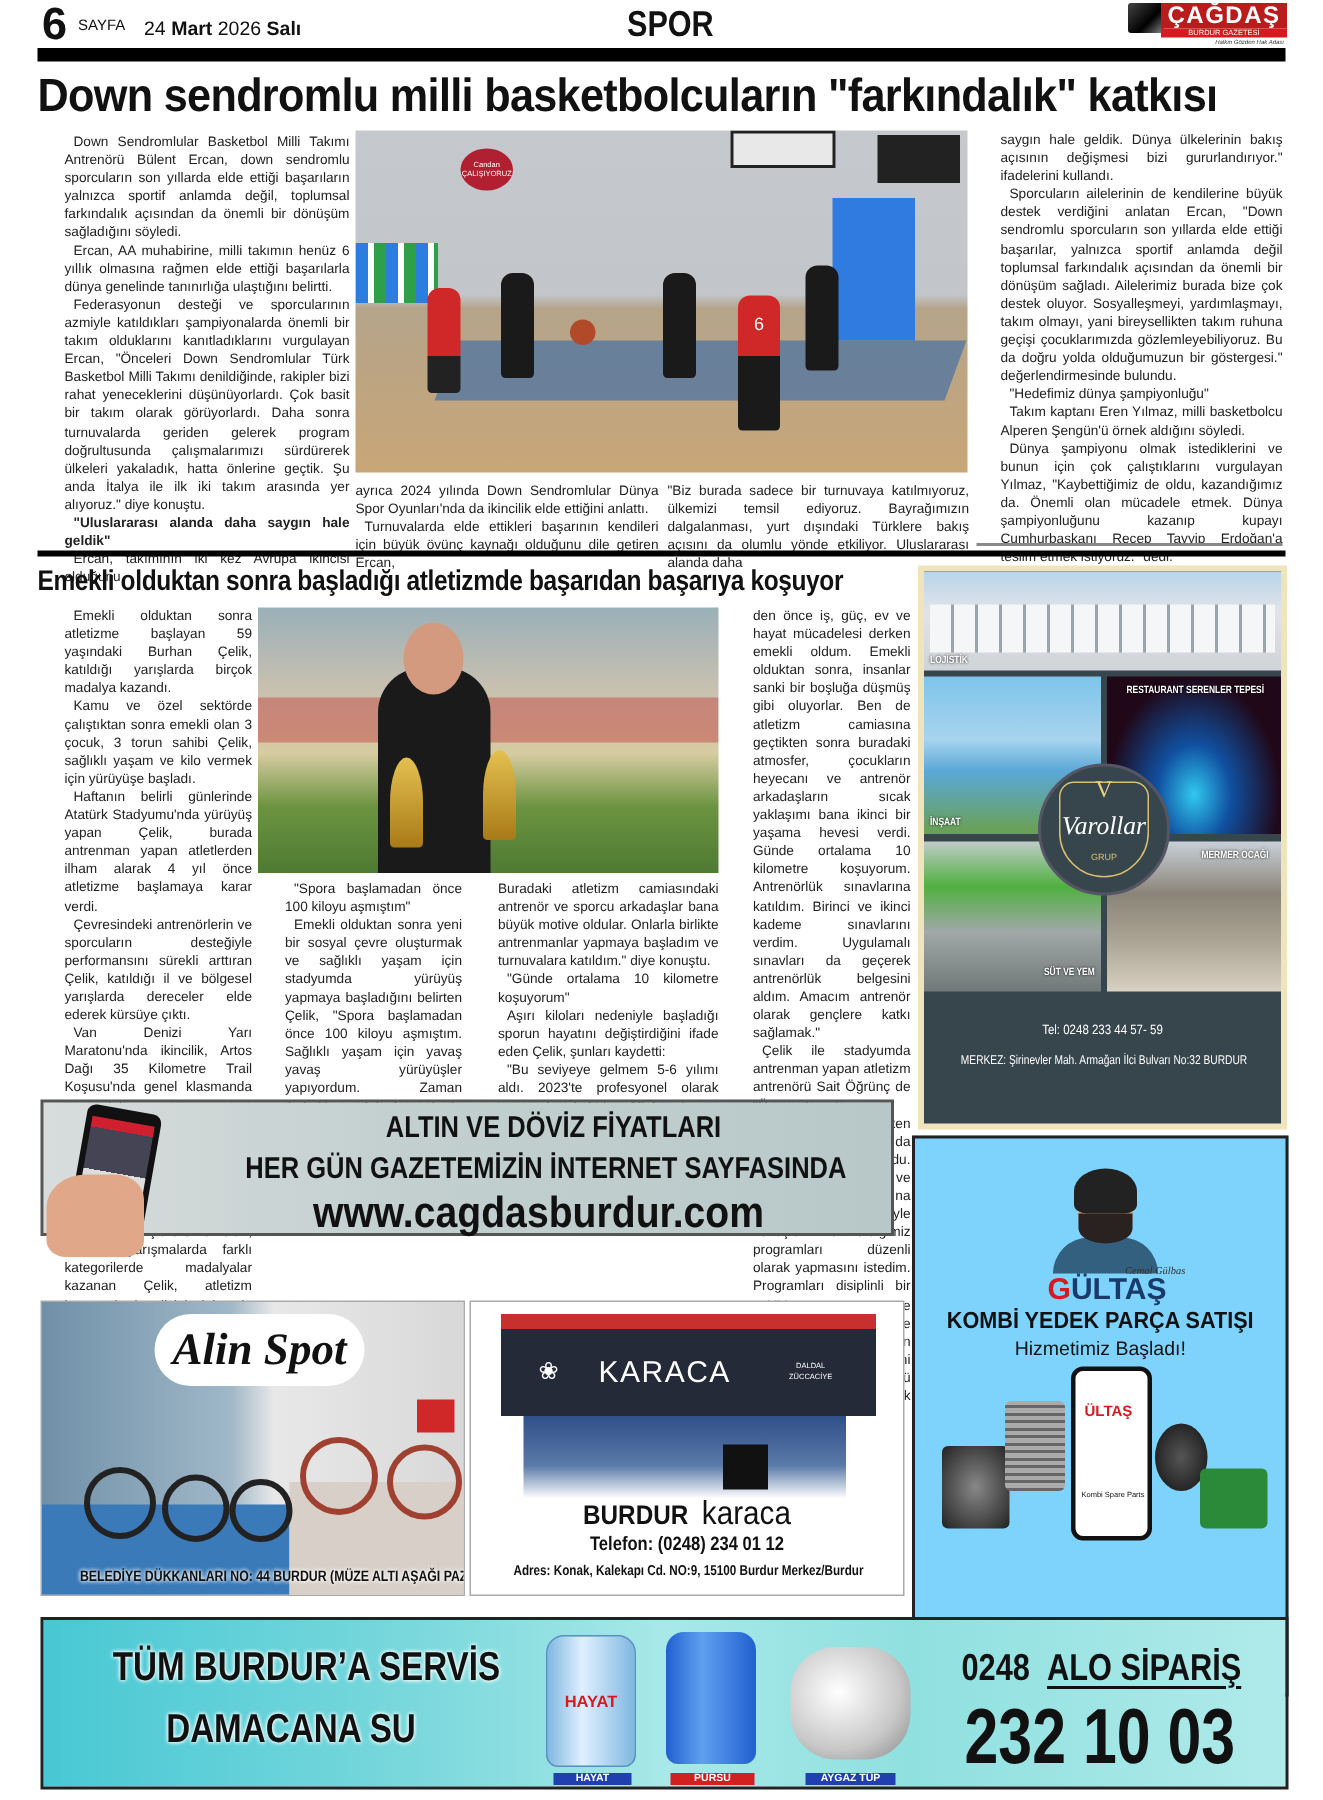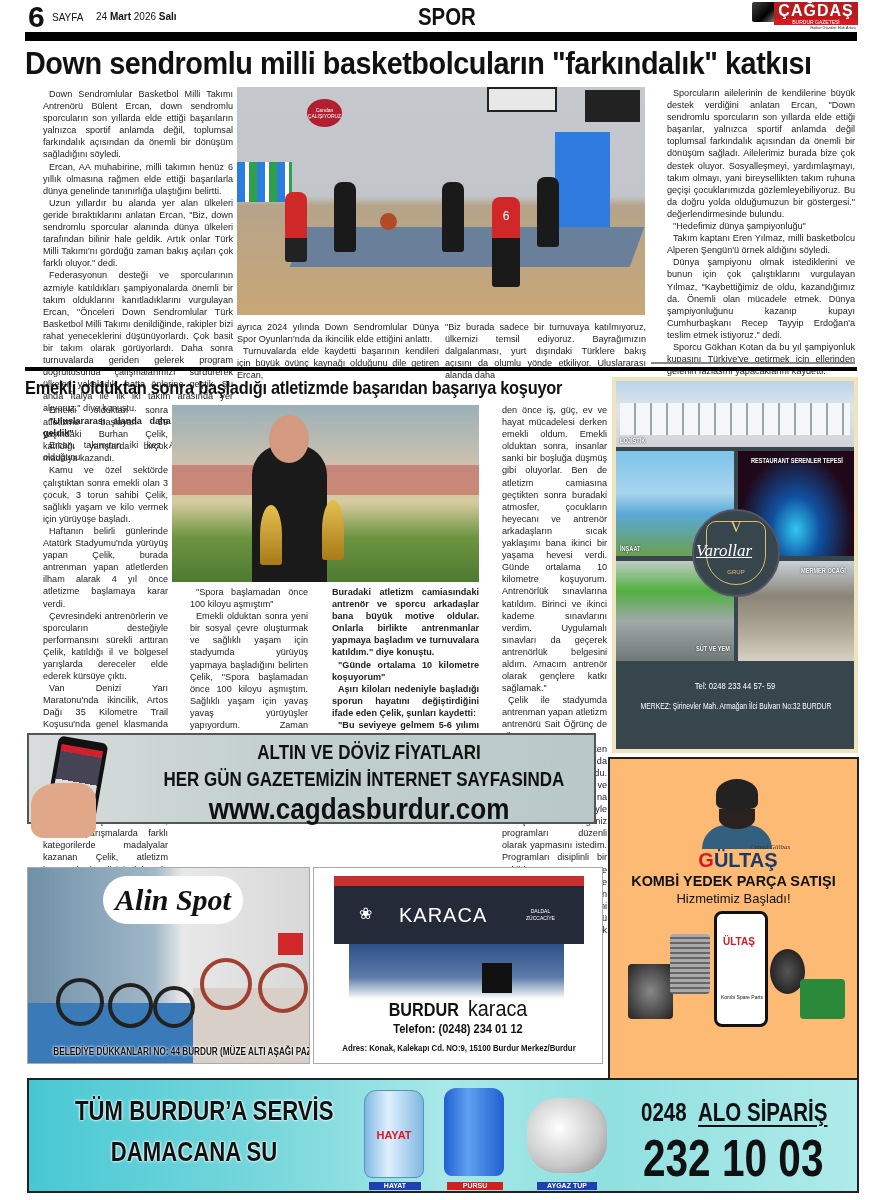--- a/index.html
+++ b/index.html
@@ -3,21 +3,21 @@
 <meta charset="utf-8">
 <style>
   * { box-sizing: border-box; margin: 0; padding: 0; }
   html, body { width: 882px; height: 1200px; background: #fff; overflow: hidden; }
   body { position: relative; font-family: "Liberation Sans", sans-serif; color: #111; }
   .abs { position: absolute; }
 
   
   .page-num { left: 28px; top: 0px; font: bold 30px "Liberation Sans", sans-serif; line-height: 34px; }
   .sayfa { left: 52px; top: 12px; font-size: 10px; }
-  .date { left: 96px; top: 11px; font-size: 10px; }
+  .date { left: 96px; top: 11px; font-size: 13px; }
   .date b { font-weight: bold; }
   .section { left: 418px; top: 3px; font: bold 24px "Liberation Sans", sans-serif; letter-spacing: 0px; transform: scaleX(0.85); transform-origin: left; }
   .logo { left: 752px; top: 2px; width: 106px; height: 25px; }
   .logo-red { position: absolute; right: 0; top: 0; width: 84px; height: 17px; background: #b91c1c; color: #fff; font: bold 16px "Liberation Sans", sans-serif; line-height: 17px; text-align: center; letter-spacing: 1px; }
   .logo-sub { position: absolute; right: 0; top: 17px; width: 84px; height: 6px; background: #d71920; color: #fff; font-size: 5px; line-height: 6px; text-align: center; }
   .logo-face { position: absolute; left: 0; top: 0; width: 24px; height: 20px; background: linear-gradient(135deg, #444, #000 60%, #888); border-radius: 2px; }
   .logo-tag { position: absolute; right: 2px; top: 23px; font-size: 4px; font-style: italic; color: #333; }
   .rule-top { left: 25px; top: 32px; width: 832px; height: 9px; background: #000; }
 
   
@@ -58,38 +58,38 @@
   .ad-var { left: 612px; top: 377px; width: 246px; height: 376px; background: #f0e4bc; padding: 4px; }
   .var-inner { position: relative; width: 100%; height: 100%; background: #37454c; overflow: hidden; }
   .var-log { position: absolute; left: 0; top: 0; width: 100%; height: 66px; background: linear-gradient(#b8d4ea, #e0e4e8 40%, #d0d4d8); }
   .var-trucks { position: absolute; left: 4px; top: 22px; width: 230px; height: 32px; background: repeating-linear-gradient(90deg, #f4f6f8 0 14px, #9aa6ae 14px 16px); }
   .var-ins { position: absolute; left: 0; top: 70px; width: 118px; height: 105px; background: linear-gradient(#7ec4ea, #a8d4ee 40%, #5aa8d8 60%, #6aa050); }
   .var-rest { position: absolute; left: 122px; top: 70px; width: 116px; height: 105px; background: radial-gradient(ellipse at 50% 75%, #30c8f0 0%, #1050a0 30%, #200818 70%); }
   .var-milk { position: absolute; left: 0; top: 180px; width: 118px; height: 100px; background: linear-gradient(#c0ccc8, #50b040 30%, #a0a8a8 60%, #707878); }
   .var-mine { position: absolute; left: 122px; top: 180px; width: 116px; height: 100px; background: linear-gradient(#c8d0d8, #8a8478 35%, #b0a898 70%, #d8d0c0); }
   .var-circle { position: absolute; left: 76px; top: 128px; width: 88px; height: 88px; border-radius: 50%; background: #37454c; border: 2px solid #556; }
   .var-shield { position: absolute; left: 90px; top: 140px; width: 60px; height: 64px; border: 1.5px solid #d8c070; border-radius: 10px 10px 30px 30px; }
-  .var-name { position: absolute; left: 80px; top: 160px; width: 80px; text-align: left; color: #fff; font: italic 17px "Liberation Serif", serif; text-decoration: underline; }
+  .var-name { position: absolute; left: 80px; top: 160px; width: 80px; text-align: center; color: #fff; font: italic 17px "Liberation Serif", serif; }
   .var-v { position: absolute; left: 80px; top: 137px; width: 80px; text-align: center; color: #e8d080; font: 16px "Liberation Serif", serif; }
   .var-grup { position: absolute; left: 80px; top: 188px; width: 80px; text-align: center; color: #d8c070; font-size: 6px; }
   .var-label { position: absolute; color: #fff; font: bold 7px "Liberation Sans", sans-serif; text-shadow: 0 0 2px #000; white-space: nowrap; transform: scaleX(0.8); transform-origin: left; }
   .var-tel { position: absolute; left: 0; top: 300px; width: 100%; text-align: center; color: #fff; font-size: 9px; transform: scaleX(0.85); }
   .var-addr { position: absolute; left: -10px; top: 320px; width: 260px; text-align: center; color: #fff; font-size: 8.5px; transform: scaleX(0.8); }
 
   
   .ad-web { left: 27px; top: 733px; width: 569px; height: 91px; background: linear-gradient(90deg, #d8dcdc, #c4d0d0 40%, #b8c8c8); border: 2px solid #555; }
   .web-phone { position: absolute; left: 22px; top: 4px; width: 50px; height: 90px; background: #111; border-radius: 6px; transform: rotate(10deg); }
   .web-screen { position: absolute; left: 4px; top: 8px; width: 42px; height: 70px; background: linear-gradient(#d02030 0 10%, #445 10% 50%, #ddd 50%); }
   .web-hand { position: absolute; left: 2px; top: 48px; width: 65px; height: 55px; background: #e0a888; border-radius: 40% 30% 20% 20%; }
   .web-l1 { position: absolute; left: 120px; top: 6px; width: 440px; text-align: center; font: bold 20px "Liberation Sans", sans-serif; transform: scaleX(0.85); white-space: nowrap; }
   .web-l2 { position: absolute; left: 100px; top: 33px; width: 460px; text-align: center; font: bold 20px "Liberation Sans", sans-serif; transform: scaleX(0.85); white-space: nowrap; }
   .web-l3 { position: absolute; left: 100px; top: 58px; width: 460px; text-align: center; font: bold 29px "Liberation Sans", sans-serif; transform: scaleX(0.9); white-space: nowrap; }
 
   
-  .ad-gul { left: 608px; top: 757px; width: 251px; height: 374px; border: 2px solid #222; background: #fdba74; }
+  .ad-gul { left: 608px; top: 757px; width: 251px; height: 374px; border: 2px solid #222; background: #7dd3fc; }
   .gul-man { position: absolute; left: 92px; top: 20px; width: 70px; height: 62px; }
   .gul-hair { position: absolute; left: 14px; top: 0; width: 42px; height: 30px; background: #222; border-radius: 50% 50% 20% 20%; }
   .gul-face { position: absolute; left: 17px; top: 12px; width: 36px; height: 36px; background: #d49a78; border-radius: 40%; }
   .gul-beard { position: absolute; left: 17px; top: 30px; width: 36px; height: 20px; background: #2a2220; border-radius: 0 0 50% 50%; }
   .gul-shirt { position: absolute; left: 0; top: 46px; width: 70px; height: 24px; background: #33607e; border-radius: 30px 30px 0 0; }
   .gul-logo { position: absolute; left: 78px; top: 90px; width: 100px; text-align: center; font: bold 20px "Liberation Sans", sans-serif; color: #d71920; }
   .gul-logo span { color: #1a3a6a; }
   .gul-sig { position: absolute; left: 140px; top: 84px; font: italic 7px "Liberation Serif", serif; color: #333; }
   .gul-title { position: absolute; left: 0; top: 113px; width: 100%; text-align: center; font: bold 15.5px "Liberation Sans", sans-serif; white-space: nowrap; transform: scaleX(0.93); }
   .gul-sub { position: absolute; left: 0; top: 132px; width: 100%; text-align: center; font-size: 13px; }
@@ -148,21 +148,20 @@
   <div class="logo-sub">BURDUR GAZETESİ</div>
   <div class="logo-tag">Halkın Gözden Hak Adası</div>
 </div>
 <div class="abs rule-top"></div>
 
 <div class="abs headline1">Down sendromlu milli basketbolcuların "farkındalık" katkısı</div>
 
 <div class="abs col" style="left:27px; top:88px; width:206px;">
   <p>Down Sendromlular Basketbol Milli Takımı Antrenörü Bülent Ercan, down sendromlu sporcuların son yıllarda elde ettiği başarıların yalnızca sportif anlamda değil, toplumsal farkındalık açısından da önemli bir dönüşüm sağladığını söyledi.</p>
   <p>Ercan, AA muhabirine, milli takımın henüz 6 yıllık olmasına rağmen elde ettiği başarılarla dünya genelinde tanınırlığa ulaştığını belirtti.</p>
-  <p>Uzun yıllardır bu alanda yer alan ülkeleri geride bıraktıklarını anlatan Ercan, "Biz, down sendromlu sporcular alanında dünya ülkeleri tarafından bilinir hale geldik. Artık onlar Türk Milli Takımı'nı gördüğü zaman bakış açıları çok farklı oluyor." dedi.</p>
   <p>Federasyonun desteği ve sporcularının azmiyle katıldıkları şampiyonalarda önemli bir takım olduklarını kanıtladıklarını vurgulayan Ercan, "Önceleri Down Sendromlular Türk Basketbol Milli Takımı denildiğinde, rakipler bizi rahat yeneceklerini düşünüyorlardı. Çok basit bir takım olarak görüyorlardı. Daha sonra turnuvalarda geriden gelerek program doğrultusunda çalışmalarımızı sürdürerek ülkeleri yakaladık, hatta önlerine geçtik. Şu anda İtalya ile ilk iki takım arasında yer alıyoruz." diye konuştu.</p>
   <p class="sub">"Uluslararası alanda daha saygın hale geldik"</p>
   <p>Ercan, takımının iki kez Avrupa ikincisi olduğunu</p>
 </div>
 
 <div class="abs photo ph-bb">
   <div class="stands"></div>
   <div class="heart">Candan ÇALIŞIYORUZ</div>
   <div class="tv"></div>
   <div class="backboard"></div>
@@ -171,27 +170,28 @@
   <div class="player" style="left:48px; top:105px; background:linear-gradient(#d02828 0 65%, #222 65%);"></div>
   <div class="player" style="left:97px; top:95px; background:#1a1a1a;"></div>
   <div class="player" style="left:205px; top:95px; background:#1a1a1a;"></div>
   <div class="player" style="left:255px; top:110px; width:28px; height:90px; background:linear-gradient(#d02828 0 45%, #1a1a1a 45%); color:#fff; font-size:12px; text-align:center; padding-top:12px;">6</div>
   <div class="player" style="left:300px; top:90px; background:#1a1a1a;"></div>
   <div class="ball"></div>
 </div>
 
 <div class="abs caption" style="left:237px; top:321px; width:202px;">
   <p>ayrıca 2024 yılında Down Sendromlular Dünya Spor Oyunları'nda da ikincilik elde ettiğini anlattı.</p>
-  <p style="text-indent:6px">Turnuvalarda elde kaydetti başarının kendileri için büyük övünç kaynağı olduğunu dile getiren Ercan,</p>
+  <p style="text-indent:6px">Turnuvalarda elde ettikleri başarının kendileri için büyük övünç kaynağı olduğunu dile getiren Ercan,</p>
 </div>
 <div class="abs caption" style="left:445px; top:321px; width:201px;">
   <p>"Biz burada sadece bir turnuvaya katılmıyoruz, ülkemizi temsil ediyoruz. Bayrağımızın dalgalanması, yurt dışındaki Türklere bakış açısını da olumlu yönde etkiliyor. Uluslararası alanda daha</p>
 </div>
 
 <div class="abs col" style="left:651px; top:87px; width:204px;">
+  <p style="text-indent:0">saygın hale geldik. Dünya ülkelerinin bakış açısının değişmesi bizi gururlandırıyor." ifadelerini kullandı.</p>
   <p>Sporcuların ailelerinin de kendilerine büyük destek verdiğini anlatan Ercan, "Down sendromlu sporcuların son yıllarda elde ettiği başarılar, yalnızca sportif anlamda değil toplumsal farkındalık açısından da önemli bir dönüşüm sağladı. Ailelerimiz burada bize çok destek oluyor. Sosyalleşmeyi, yardımlaşmayı, takım olmayı, yani bireysellikten takım ruhuna geçişi çocuklarımızda gözlemleyebiliyoruz. Bu da doğru yolda olduğumuzun bir göstergesi." değerlendirmesinde bulundu.</p>
   <p style="text-indent:6px">"Hedefimiz dünya şampiyonluğu"</p>
   <p>Takım kaptanı Eren Yılmaz, milli basketbolcu Alperen Şengün'ü örnek aldığını söyledi.</p>
   <p>Dünya şampiyonu olmak istediklerini ve bunun için çok çalıştıklarını vurgulayan Yılmaz, "Kaybettiğimiz de oldu, kazandığımız da. Önemli olan mücadele etmek. Dünya şampiyonluğunu kazanıp kupayı Cumhurbaşkanı Recep Tayyip Erdoğan'a teslim etmek istiyoruz." dedi.</p>
   <p>Sporcu Gökhan Kotan da bu yıl şampiyonluk kupasını Türkiye'ye getirmek için ellerinden gelenin fazlasını yapacaklarını kaydetti.</p>
   <p class="sig">AA</p>
 </div>
 <div class="abs" style="left:651px; top:362px; width:204px; height:2px; background:#888;"></div>
 
 <div class="abs rule-mid"></div>
@@ -212,21 +212,21 @@
   <div class="ath-body"></div>
   <div class="ath-head"></div>
   <div class="trophy" style="left:88px; top:100px;"></div>
   <div class="trophy" style="left:150px; top:95px;"></div>
 </div>
 
 <div class="abs col" style="left:174px; top:586px; width:134px;">
   <p style="text-indent:6px">"Spora başlamadan önce 100 kiloyu aşmıştım"</p>
   <p>Emekli olduktan sonra yeni bir sosyal çevre oluşturmak ve sağlıklı yaşam için stadyumda yürüyüş yapmaya başladığını belirten Çelik, "Spora başlamadan önce 100 kiloyu aşmıştım. Sağlıklı yaşam için yavaş yavaş yürüyüşler yapıyordum. Zaman ilerledikçe ufak tempolarda 50, 100 metrede koşular yaptım ve kendimi geliştirdim.</p>
 </div>
-<div class="abs col" style="left:316px; top:586px; width:163px;font-weight:bold;">
+<div class="abs col" style="left:316px; top:586px; width:163px;">
   <p style="text-indent:0">Buradaki atletizm camiasındaki antrenör ve sporcu arkadaşlar bana büyük motive oldular. Onlarla birlikte antrenmanlar yapmaya başladım ve turnuvalara katıldım." diye konuştu.</p>
   <p>"Günde ortalama 10 kilometre koşuyorum"</p>
   <p>Aşırı kiloları nedeniyle başladığı sporun hayatını değiştirdiğini ifade eden Çelik, şunları kaydetti:</p>
   <p>"Bu seviyeye gelmem 5-6 yılımı aldı. 2023'te profesyonel olarak yarışmalara katıldım. Atletizm benim ikinci baharım oldu. Atletizm-</p>
 </div>
 <div class="abs col" style="left:486px; top:404px; width:121px;">
   <p style="text-indent:0">den önce iş, güç, ev ve hayat mücadelesi derken emekli oldum. Emekli olduktan sonra, insanlar sanki bir boşluğa düşmüş gibi oluyorlar. Ben de atletizm camiasına geçtikten sonra buradaki atmosfer, çocukların heyecanı ve antrenör arkadaşların sıcak yaklaşımı bana ikinci bir yaşama hevesi verdi. Günde ortalama 10 kilometre koşuyorum. Antrenörlük sınavlarına katıldım. Birinci ve ikinci kademe sınavlarını verdim. Uygulamalı sınavları da geçerek antrenörlük belgesini aldım. Amacım antrenör olarak gençlere katkı sağlamak."</p>
   <p>Çelik ile stadyumda antrenman yapan atletizm antrenörü Sait Öğrünç de "Öğrencilerimle antrenman yaparken Burhan hocamız da sağlık için koşuyordu. Performansına baktım ve atletizmde iş yapacağına inandım. Kendisiyle konuştum ve verdiğimiz programları düzenli olarak yapmasını istedim. Programları disiplinli bir şekilde yaptı ve gerçekten günden güne gelişti. Yarıştığı bütün yarışmalarda kendisini gösterdi ve kürsü yapabildi. Kendisini tebrik ediyorum." değerlendirmesinde bulundu.</p>
   <p class="sig">AA</p>
 </div>

